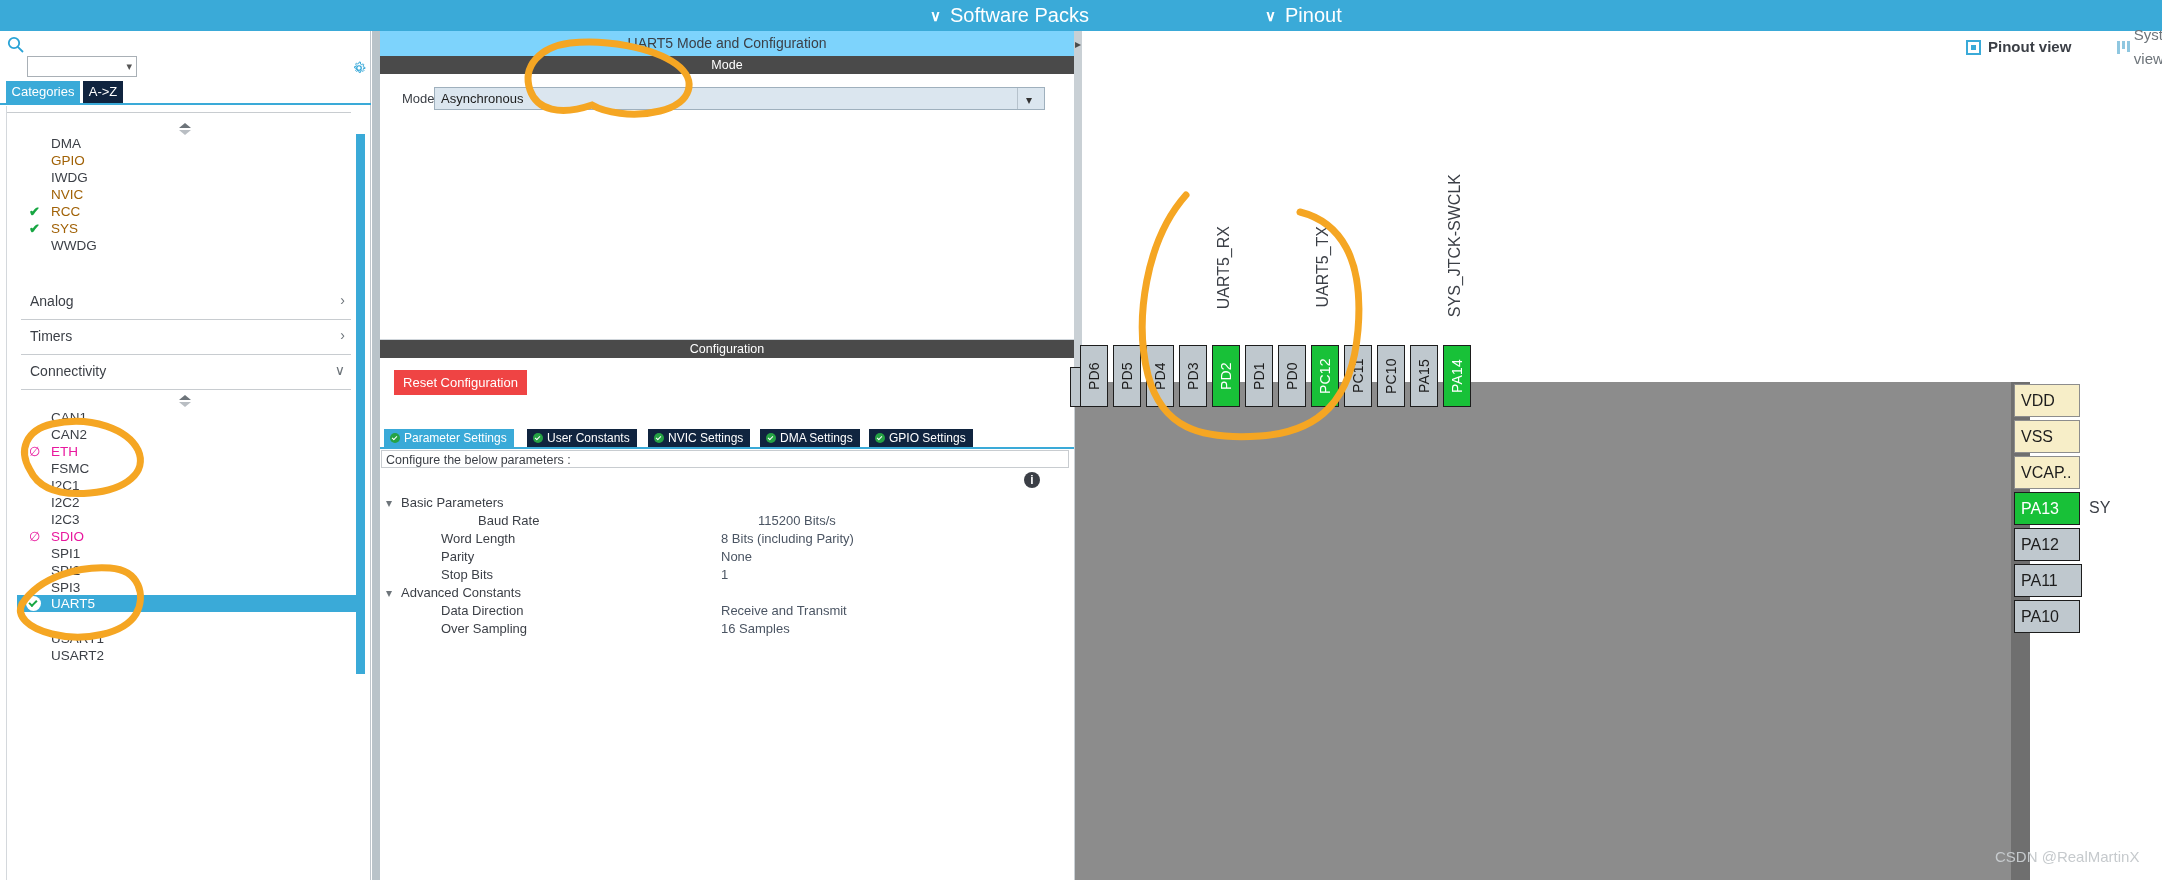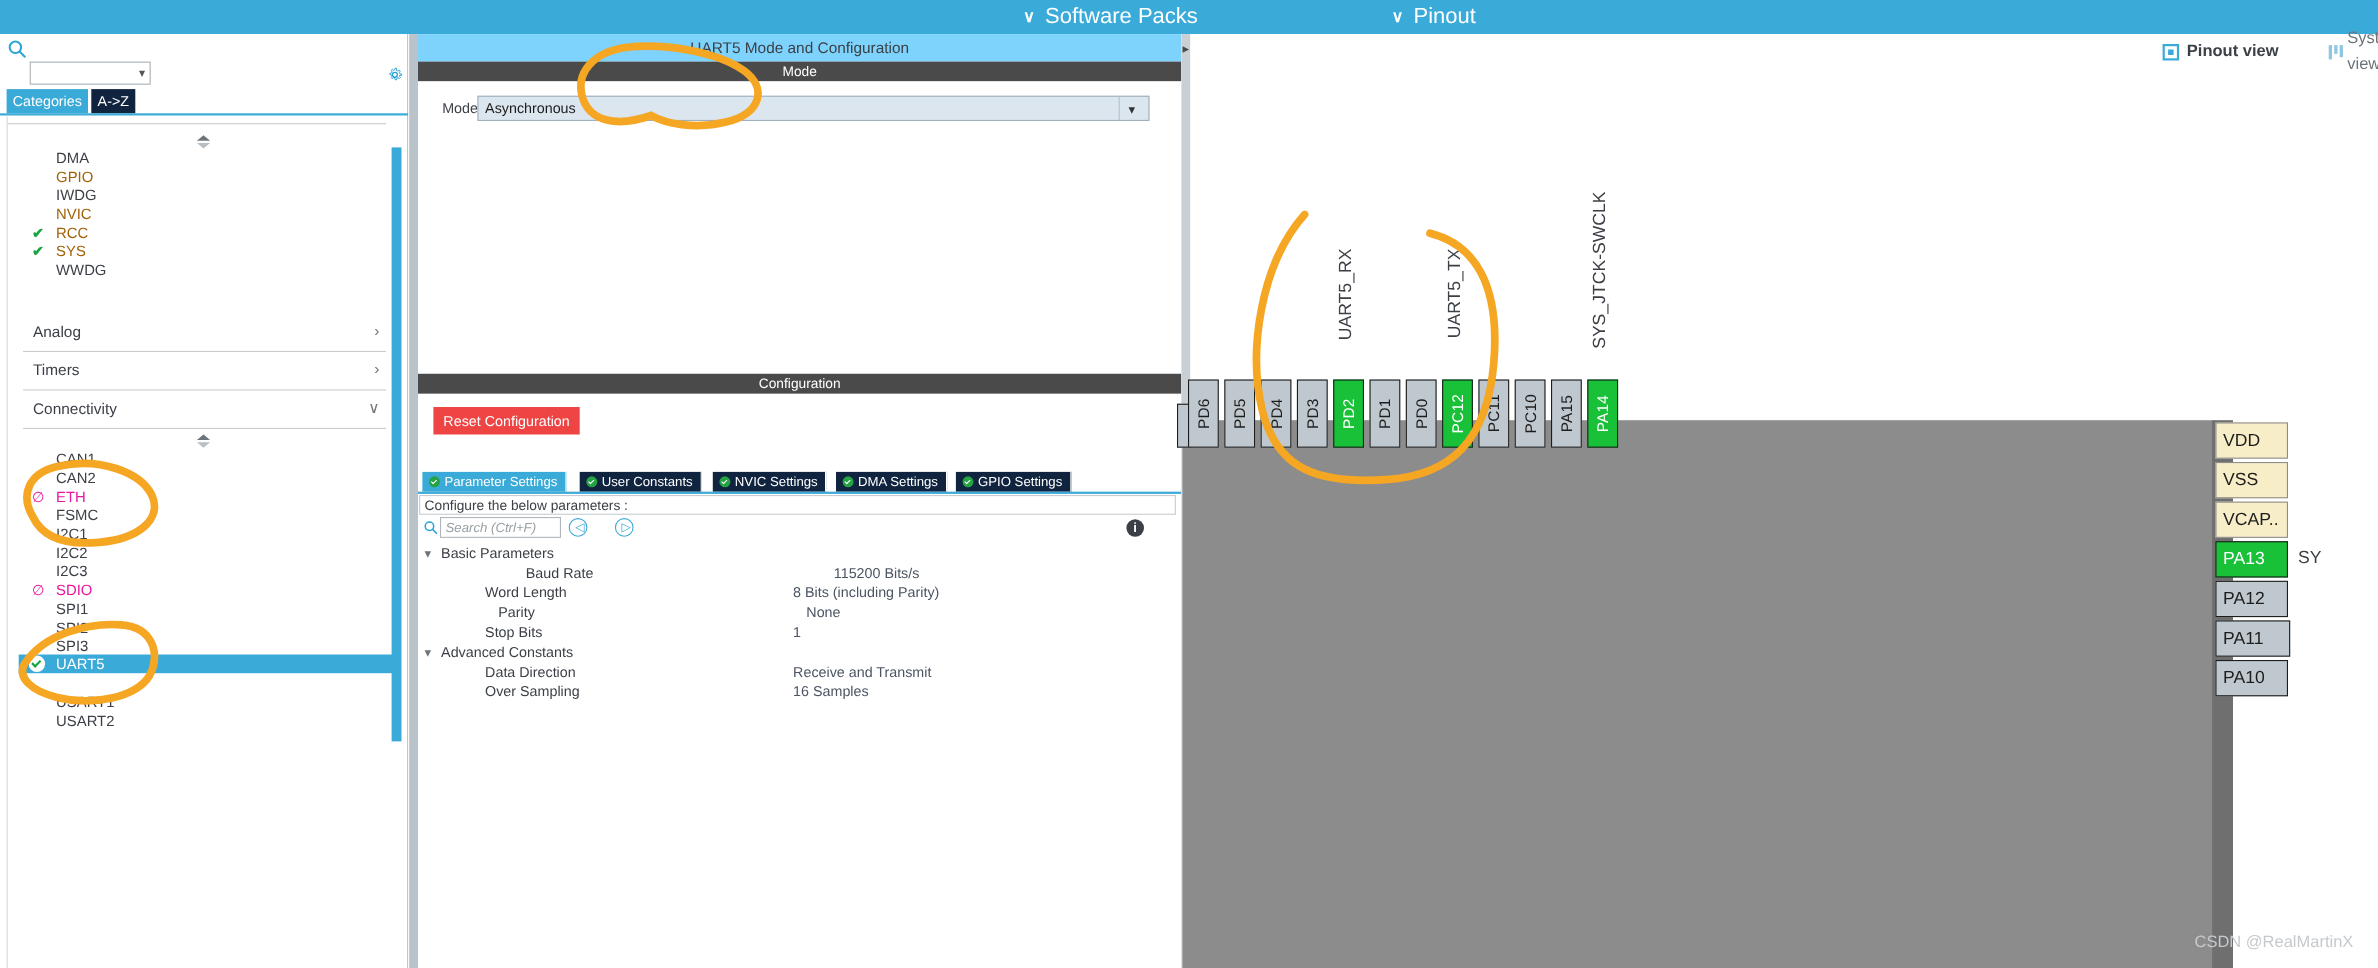--- a/index.html
+++ b/index.html
@@ -307,51 +307,36 @@
         <span class="ok"></span><span>DMA Settings</span>
       </div>
       <div class="ctab" style="left:489px;">
         <span class="ok"></span><span>GPIO Settings</span>
       </div>
     </div>
     <div class="tab-underline"></div>
 
     <div class="cfg-note">Configure the below parameters :</div>
 
-    <div class="srow">
-      <svg class="sico" viewBox="0 0 16 16">
-        <circle cx="6.2" cy="6.2" r="4.4" fill="none" stroke="#2aa3d6" stroke-width="1.6"></circle>
-        <line x1="9.4" y1="9.4" x2="14" y2="14" stroke="#2aa3d6" stroke-width="1.6"></line>
-      </svg>
-      <div class="sbox">
-        <span class="ph">Search (Ctrl+F)</span>
-      </div>
-      <div class="navcirc" style="left:136px;">
-          <span class="g">◁</span>
-        </div>
-      <div class="navcirc" style="left:178px;">
-          <span class="g">▷</span>
-        </div>
-    </div>
     <div class="info-i">i</div>
 
     <div class="ptree">
       <div class="prow" style="top:0;">
         <span class="tw">▾</span>
         <span class="grp">Basic Parameters</span>
       </div>
       <div class="prow" style="top:18px;margin-left:37px;">
         <span class="pn">Baud Rate</span>
         <span class="pv">115200 Bits/s</span>
       </div>
       <div class="prow" style="top:36px;">
         <span class="pn">Word Length</span>
         <span class="pv">8 Bits (including Parity)</span>
       </div>
-      <div class="prow" style="top:54px;margin-left:12px;">
+      <div class="prow" style="top:54px;">
         <span class="pn">Parity</span>
         <span class="pv">None</span>
       </div>
       <div class="prow" style="top:72px;">
         <span class="pn">Stop Bits</span>
         <span class="pv">1</span>
       </div>
       <div class="prow" style="top:90px;">
         <span class="tw">▾</span>
         <span class="grp">Advanced Constants</span>

